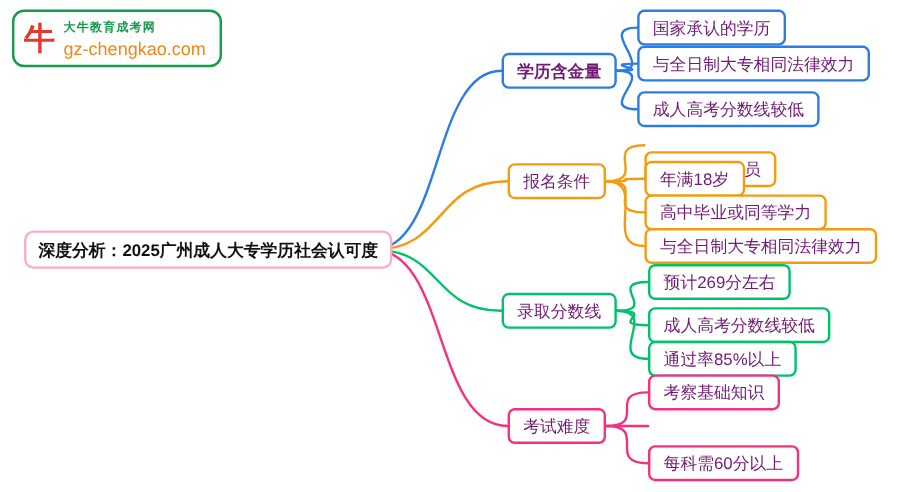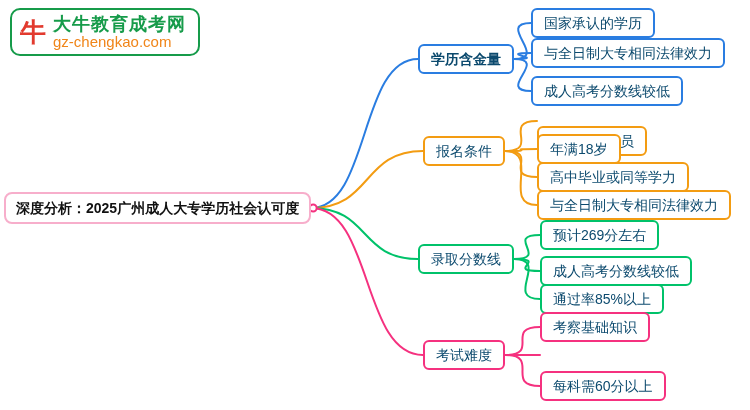--- a/index.html
+++ b/index.html
@@ -22,21 +22,21 @@
   }
 
   .node {
     position: absolute;
     background: #ffffff;
     border: 2px solid #999;
     border-radius: 6px;
     padding: 4px 11px;
     font-size: 14px;
     line-height: 18px;
-    color: #0c4a6e;
+    color: #701a75;
     white-space: nowrap;
     z-index: 2;
   }
 
   .root {
     border-color: #f7aecb;
     border-radius: 8px;
     font-weight: 600;
     color: #111;
     padding: 5px 10px;
@@ -55,21 +55,21 @@
     z-index: 3;
   }
   .bull {
     color: #e23a2e;
     font-size: 26px;
     font-weight: bold;
     line-height: 30px;
   }
   .logo-title {
     color: #169b4a;
-    font-size: 18px;
+    font-size: 10px;
     font-weight: bold;
     letter-spacing: 1px;
     line-height: 18px;
   }
   .logo-sub {
     color: #f08519;
     font-size: 15px;
     line-height: 14px;
     margin-top: 2px;
   }
@@ -101,21 +101,21 @@
     </svg>
 
   <div class="logo">
     <div class="bull">牛</div>
     <div class="logo-text">
       <div class="logo-title">大牛教育成考网</div>
       <div class="logo-sub">gz-chengkao.com</div>
     </div>
   </div>
 
-  <div class="node root" style="left: 4px; top: 192px; border-color: rgb(247, 174, 203);">深度分析：2025广州成人大专学历社会认可度</div>
+  <div class="node root" style="left: 20px; top: 192px; border-color: rgb(247, 174, 203);">深度分析：2025广州成人大专学历社会认可度</div>
 
   <div class="node branch" style="left: 418px; top: 44px; border-color: rgb(42, 125, 225); font-weight: bold;">学历含金量</div>
   <div class="node branch" style="left: 423px; top: 136px; border-color: rgb(243, 156, 18);">报名条件</div>
   <div class="node branch" style="left: 418px; top: 244px; border-color: rgb(0, 194, 106);">录取分数线</div>
   <div class="node branch" style="left: 423px; top: 340px; border-color: rgb(245, 49, 127);">考试难度</div>
 
   <div class="node leaf" style="left: 531px; top: 8px; border-color: rgb(42, 125, 225);">国家承认的学历</div>
   <div class="node leaf" style="left: 531px; top: 38px; border-color: rgb(42, 125, 225);">与全日制大专相同法律效力</div>
   <div class="node leaf" style="left: 531px; top: 76px; border-color: rgb(42, 125, 225);">成人高考分数线较低</div>
 

